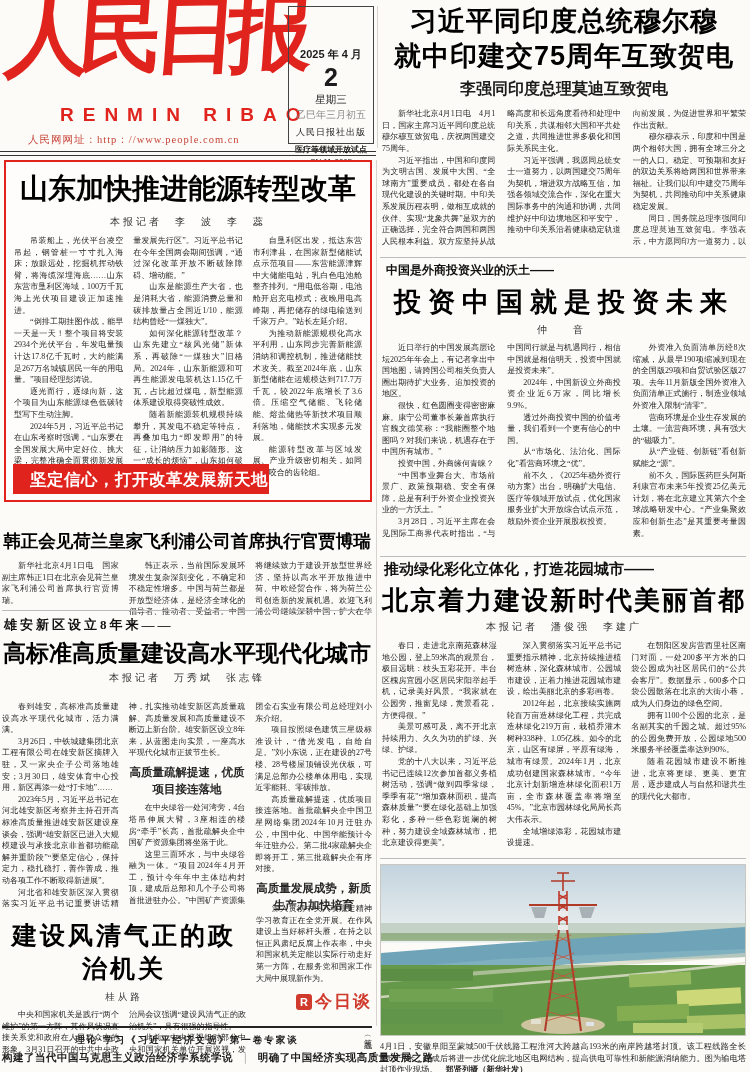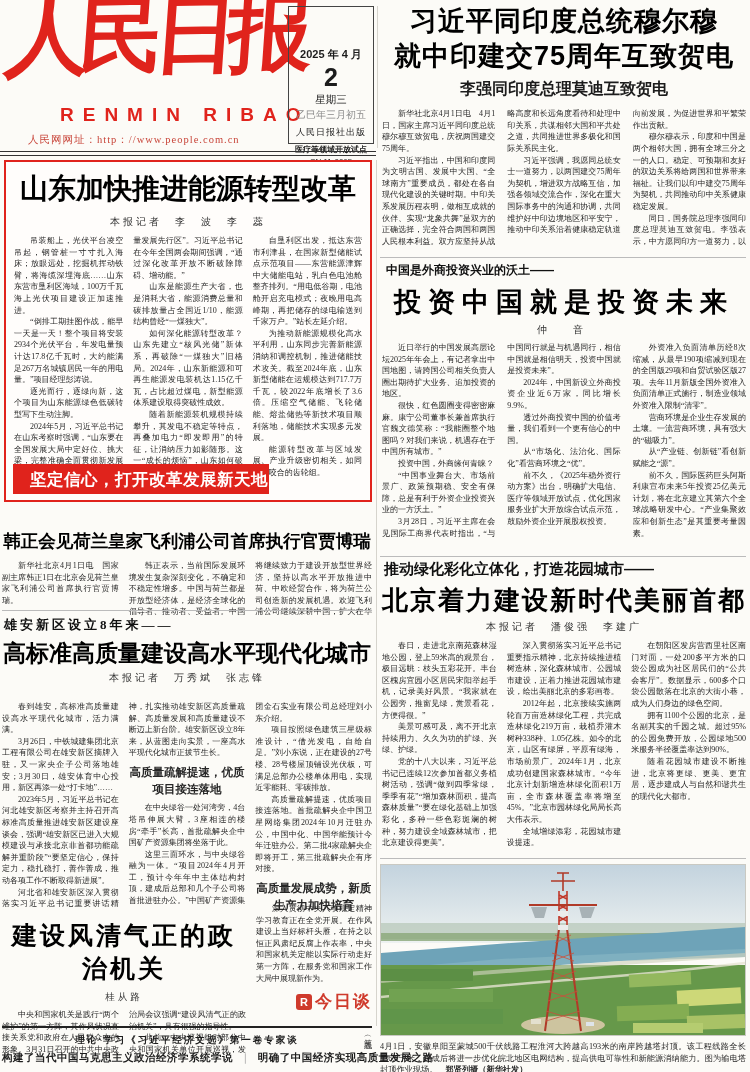--- a/index.html
+++ b/index.html
@@ -212,21 +212,21 @@
   <div class="rule" style="left:380px;top:556px;width:366px;"></div>
   <div class="beijing">
     <div class="kicker">推动绿化彩化立体化，打造花园城市——</div>
     <div class="headline">北京着力建设新时代美丽首都</div>
     <div class="byline">本报记者　潘俊强　李建广</div>
     <div class="body">
         <p>春日，走进北京南苑森林湿地公园，登上59米高的观景台，极目远眺：枝头五彩花开。丰台区槐房宜园小区居民宋阳举起手机，记录美好风景。“我家就在公园旁，推窗见绿，赏景看花，方便得很。”</p>
         <p>美景可感可及，离不开北京持续用力、久久为功的扩绿、兴绿、护绿。</p>
         <p>党的十八大以来，习近平总书记已连续12次参加首都义务植树活动，强调“做到四季常绿，季季有花”“增加森林面积，提高森林质量”“要在绿化基础上加强彩化，多种一些色彩斑斓的树种，努力建设全域森林城市，把北京建设得更美”。</p>
         <p>深入贯彻落实习近平总书记重要指示精神，北京持续推进植树造林，深化森林城市、公园城市建设，正着力推进花园城市建设，绘出美丽北京的多彩画卷。</p>
-        <p>2012年起，北京接续实施两轮百万亩造林绿化工程，共完成造林绿化219万亩，栽植乔灌木树种338种、1.05亿株。如今的北京，山区有绿屏，平原有绿海，市场前景广。2024年1月，北京成功创建国家森林城市。“今年北京计划新增造林绿化面积1万亩，全市森林覆盖率将增至45%。”北京市园林绿化局局长高大伟表示。</p>
+        <p>2012年起，北京接续实施两轮百万亩造林绿化工程，共完成造林绿化219万亩，栽植乔灌木树种338种、1.05亿株。如今的北京，山区有绿屏，平原有绿海，城市有绿景。2024年1月，北京成功创建国家森林城市。“今年北京计划新增造林绿化面积1万亩，全市森林覆盖率将增至45%。”北京市园林绿化局局长高大伟表示。</p>
         <p>全域增绿添彩，花园城市建设提速。</p>
         <p>在朝阳区发房营西里社区南门对面，一处200多平方米的口袋公园成为社区居民们的“公共会客厅”。数据显示，600多个口袋公园散落在北京的大街小巷，成为人们身边的绿色空间。</p>
         <p>拥有1100个公园的北京，是名副其实的千园之城。超过95%的公园免费开放，公园绿地500米服务半径覆盖率达到90%。</p>
         <p>随着花园城市建设不断推进，北京将更绿、更美、更宜居，逐步建成人与自然和谐共生的现代化大都市。</p>
       </div>
   </div>
 
   <div class="rule" style="left:380px;top:858px;width:366px;"></div>
   <div class="photo-block">
     <div class="photo-frame">

